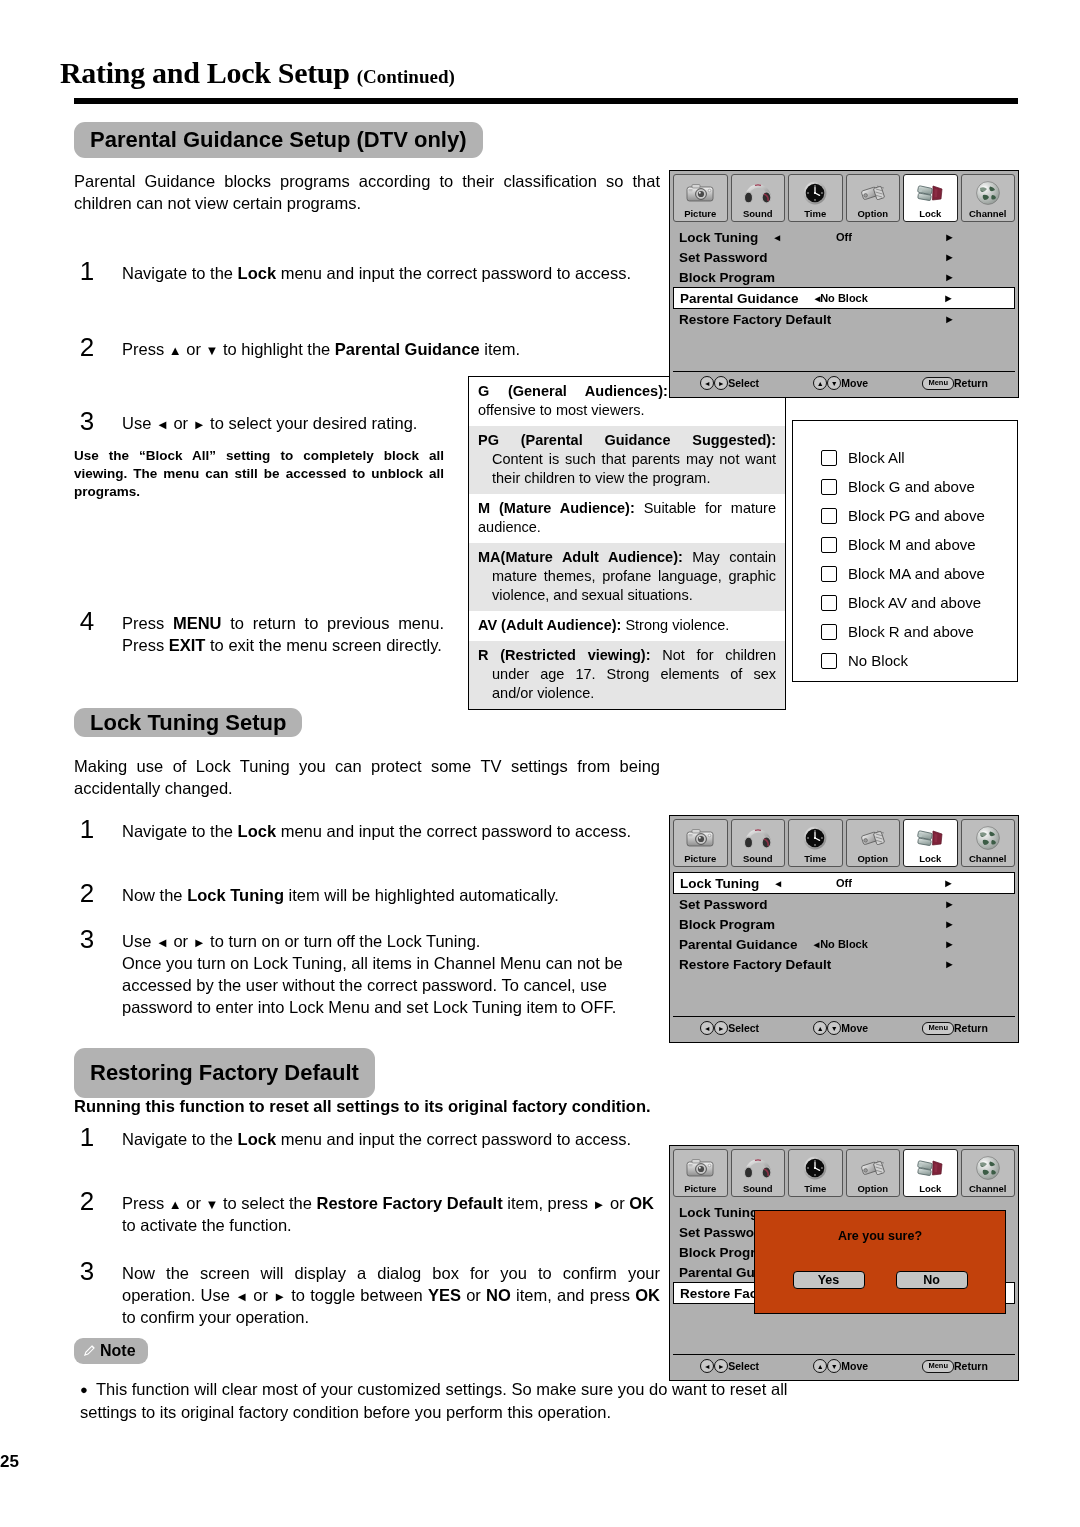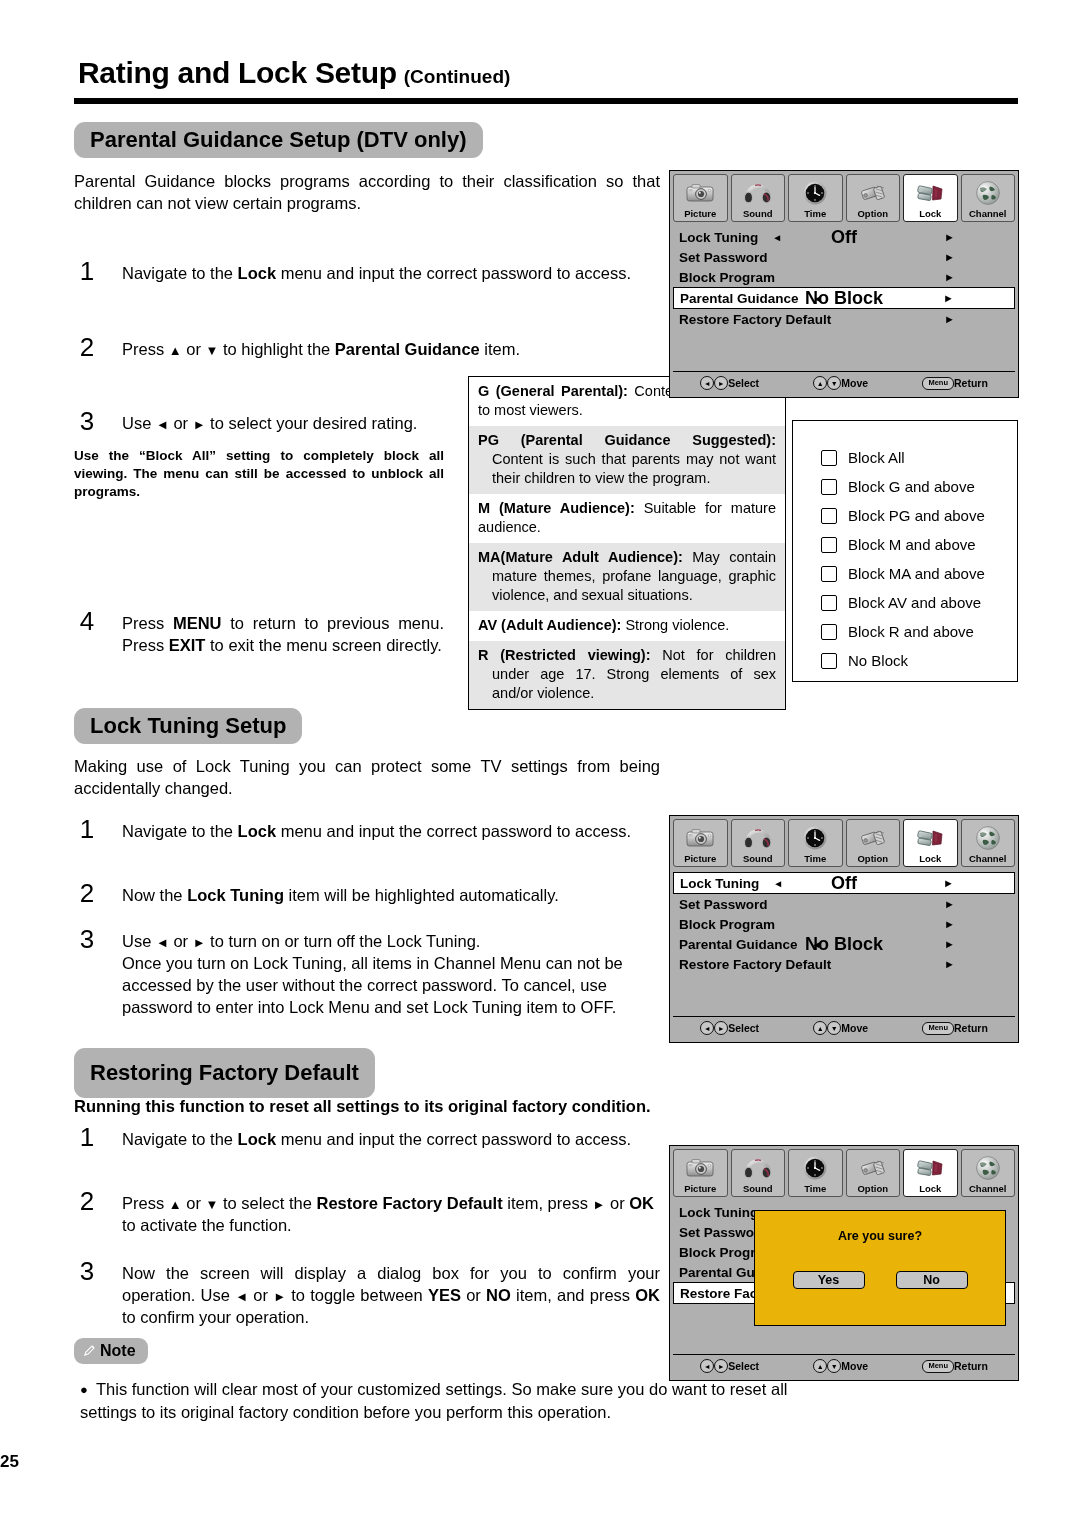--- a/index.html
+++ b/index.html
@@ -5,42 +5,42 @@
   html,body{margin:0;padding:0;}
   body{
     width:1080px;height:1527px;background:#fff;
     font-family:"Liberation Sans", sans-serif;
     color:#000;position:relative;overflow:hidden;
   }
   .page{position:absolute;inset:0;}
 
   
   .page-title{
-    position:absolute;left:78px;top:56px;width:944px;
+    position:absolute;left:60px;top:56px;width:944px;font-family:Liberation Serif, serif;
   }
   .page-title .t1{
     font-size:30px;font-weight:bold;letter-spacing:-0.3px;
     display:inline-block;vertical-align:baseline;
   }
   .page-title .t2{
     font-size:19px;font-weight:bold;display:inline-block;
     vertical-align:baseline;margin-left:7px;
   }
   .rule{
     position:absolute;left:74px;top:98px;width:944px;height:6px;background:#000;
   }
 
   
   .chip{
     position:absolute;background:#b2b2b2;border-radius:11px;
     font-weight:bold;color:#000;display:flex;align-items:center;
     padding:0 16px;box-sizing:border-box;
   }
   #chip-parental{left:74px;top:122px;height:36px;font-size:22px;}
-  #chip-locktuning{left:74px;top:708px;height:36px;font-size:22px;}
+  #chip-locktuning{left:74px;top:708px;height:29px;font-size:22px;}
   #chip-restoring{left:74px;top:1048px;height:50px;font-size:22px;}
   #chip-note{left:74px;top:1338px;height:26px;font-size:16px;border-radius:9px;
     padding:0 12px 0 8px;}
   .note-ico{display:inline-block;margin-right:3px;position:relative;top:1px;}
 
   
   .para{
     position:absolute;font-size:16.5px;line-height:22px;color:#000;
     text-align:justify;
   }
@@ -124,21 +124,21 @@
   .osd-list{padding:5px 0 0 0;}
   .osd-row{
     display:flex;align-items:center;height:20px;margin:0 3px;
     padding:0 6px;box-sizing:border-box;position:relative;
   }
   .osd-row.sel{background:#fff;border:1.5px solid #000;height:22px;}
   .osd-label{font-size:13.5px;font-weight:bold;white-space:nowrap;}
   .osd-left-arrow{font-size:10px;margin-left:14px;}
   .osd-value{
     position:absolute;left:50%;transform:translateX(-50%);
-    font-size:18px;font-weight:bold;
+    font-size:11px;font-weight:bold;
   }
   .osd-right-arrow{position:absolute;right:60px;font-size:11px;}
 
   .osd-foot{
     position:absolute;left:3px;right:3px;bottom:3px;height:22px;
     background:#b0b0b0;border-top:1.5px solid #000;
     display:flex;align-items:center;justify-content:space-around;
     font-size:10.5px;font-weight:bold;
   }
   .foot-grp{display:flex;align-items:center;}
@@ -146,22 +146,22 @@
     display:inline-flex;align-items:center;justify-content:center;
     width:12px;height:12px;border:1px solid #111;border-radius:50%;
     font-size:7px;line-height:1;background:#c8c8c8;
   }
   .keycap.wide{
     width:auto;padding:0 5px;height:11px;border-radius:6px;font-size:7.5px;
   }
 
   
   .osd-dialog{
-    position:absolute;left:84px;top:64px;width:252px;height:116px;
-    background:#eab308;border:1.5px solid #000;box-sizing:border-box;
+    position:absolute;left:84px;top:64px;width:252px;height:104px;
+    background:#c2410c;border:1.5px solid #000;box-sizing:border-box;
     z-index:5;
   }
   .dlg-title{
     text-align:center;font-size:12.5px;font-weight:bold;margin-top:18px;
   }
   .dlg-btns{
     display:flex;justify-content:space-around;margin-top:28px;padding:0 22px;
   }
   .dlg-btn{
     min-width:54px;text-align:center;font-size:12.5px;font-weight:bold;
@@ -208,21 +208,21 @@
     <div class="body">Use <span class="arr">◄</span> or <span class="arr">►</span> to select your desired rating.</div>
     <div class="sub-bold">Use the “Block All” setting to completely block all viewing. The menu can still be accessed to unblock all programs.</div>
   </div>
   <div class="step" id="s4">
     <div class="num">4</div>
     <div class="body">Press <b>MENU</b> to return to previous menu. Press <b>EXIT</b> to exit the menu screen directly.</div>
   </div>
 
   <div class="ratings">
       <div class="rating-row">
-        <div><b>G (General Parental):</b><span> Content not offensive to most viewers.</span></div>
+        <div><b>G (General Audiences):</b><span> Content not offensive to most viewers.</span></div>
       </div>
       <div class="rating-row shade">
         <div class="ind"><b>PG (Parental Guidance Suggested):</b><span> Content is such that parents may not want their children to view the program.</span></div>
       </div>
       <div class="rating-row">
         <div><b>M (Mature Audience):</b><span> Suitable for mature audience.</span></div>
       </div>
       <div class="rating-row shade">
         <div class="ind"><b>MA(Mature Adult Audience):</b><span> May contain mature themes, profane language, graphic violence, and sexual situations.</span></div>
       </div>

